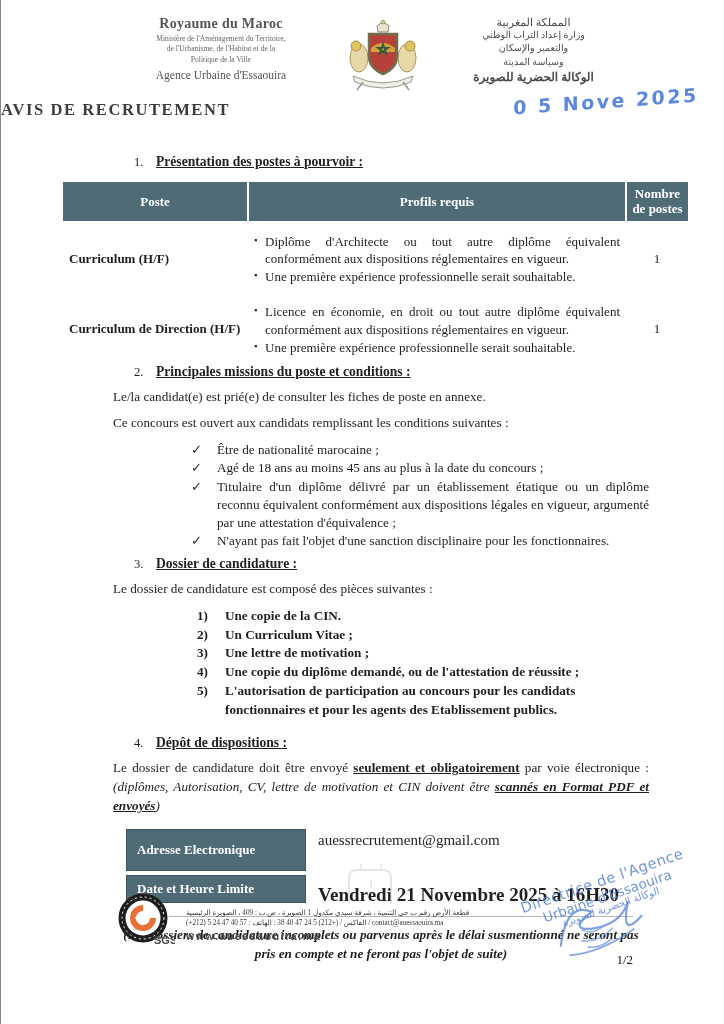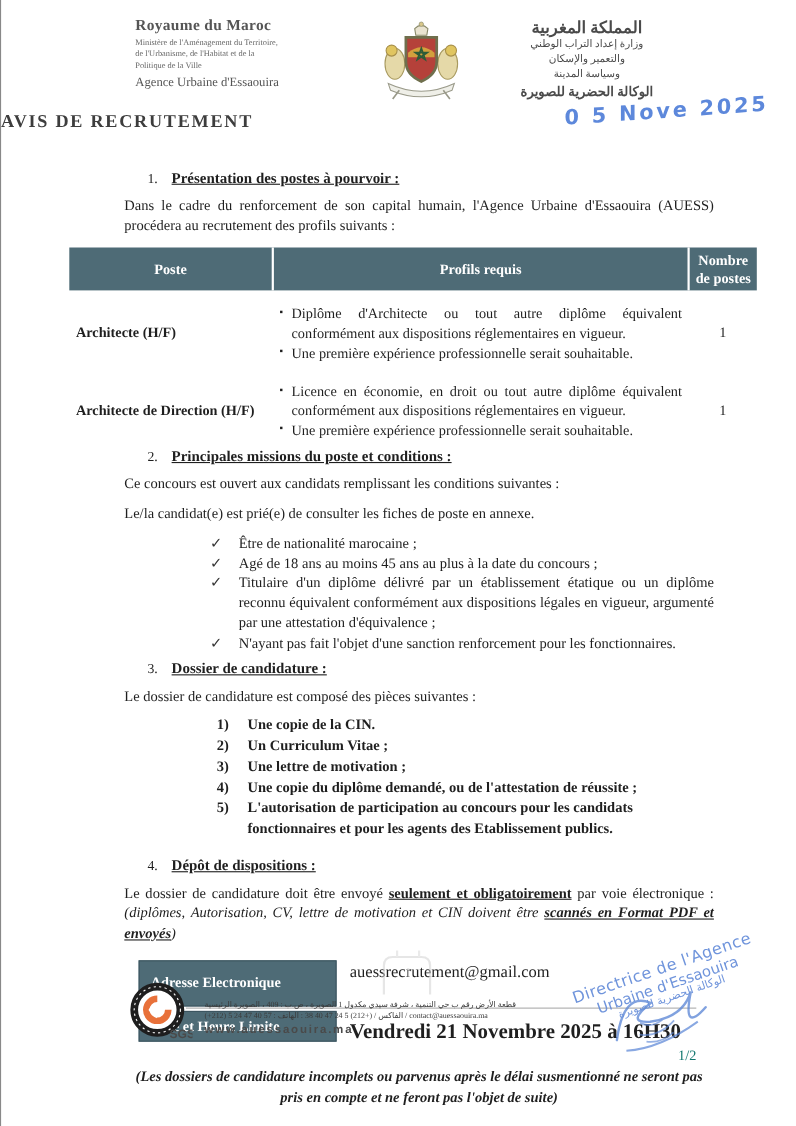--- a/index.html
+++ b/index.html
@@ -4,26 +4,26 @@
 <style>
   html,body{margin:0;padding:0;background:#ffffff;}
   .page{
     position:relative;width:724px;height:1024px;background:#ffffff;
     font-family:"Liberation Serif",serif;color:#1f1f1f;overflow:hidden;
     border-left:1px solid rgba(40,40,40,.55);
     border-bottom:1px solid rgba(40,40,40,.5);
   }
   
   .hdr{position:absolute;top:16px;left:122px;right:104px;display:flex;justify-content:space-between;}
-  .hdr-left{width:196px;text-align:left;color:#4a4a4a;}
+  .hdr-left{width:196px;text-align:center;color:#4a4a4a;}
   .hdr-left .roy{font-size:14px;font-weight:bold;letter-spacing:.3px;color:#555;}
   .hdr-left .min{font-size:7.6px;line-height:1.35;margin-top:2px;color:#666;}
   .hdr-left .agc{font-size:11.5px;margin-top:4px;color:#555;}
   .hdr-right{width:175px;text-align:center;direction:rtl;color:#4a4a4a;}
-  .hdr-right .ar1{font-size:15px;font-weight:bold;}
+  .hdr-right .ar1{font-size:11px;font-weight:normal;}
   .hdr-right .ar-s{font-size:9.5px;line-height:1.4;}
   .hdr-right .ar2{font-size:12px;font-weight:bold;margin-top:1px;}
   .emblem{width:88px;height:78px;margin-top:2px;}
   
   .title{position:absolute;top:100px;left:0;width:100%;
     font-size:16.5px;font-weight:bold;letter-spacing:1.6px;color:#3d3d3d;}
   .datestamp{position:absolute;top:90px;right:26px;color:#4c7cd8;opacity:.9;
     font-family:"DejaVu Sans",sans-serif;font-weight:bold;font-size:19px;letter-spacing:2.5px;
     transform:rotate(-4deg) skewX(-4deg);}
   
@@ -73,21 +73,21 @@
   .footcenter .fa{font-size:7.2px;line-height:1.45;}
   .footcenter .web{font-size:10.5px;font-weight:bold;letter-spacing:1.6px;margin-top:1px;
     font-family:"Liberation Sans",sans-serif;color:#4a4a4a;}
   .wm{position:absolute;left:330px;top:858px;opacity:.5;}
   .stamp{position:absolute;right:14px;top:872px;transform:rotate(-19deg);color:#6089d8;opacity:.9;
     font-family:"DejaVu Sans",sans-serif;text-align:center;width:210px;}
   .stamp .l1{font-size:14.5px;letter-spacing:.5px;}
   .stamp .l2{font-size:13.5px;margin-top:0px;}
   .stamp .ar{font-size:10px;margin-top:-2px;}
   .stamp svg{position:absolute;left:30px;top:8px;}
-  .pageno{position:absolute;right:92px;top:952px;font-size:13px;color:#0f766e;font-family:Liberation Serif, serif;}
+  .pageno{position:absolute;right:92px;top:952px;font-size:13px;color:#0f172a;font-family:Liberation Serif, serif;}
 </style>
 </head>
 <body>
 
 <div class="page">
 
   <div class="hdr">
     <div class="hdr-left">
       <div class="roy">Royaume du Maroc</div>
       <div class="min">
@@ -128,87 +128,86 @@
   </div>
 
   <div class="title">AVIS DE RECRUTEMENT</div>
   <div class="datestamp">0 5 Nove 2025</div>
 
   <div class="content">
 
     <div class="sec-h">
       <span class="num">1.</span><span class="ht">Présentation des postes à pourvoir :</span>
     </div>
-    <p class="body">Dans le cadre du renforcement de son capital humain, l'Agence Urbaine d'Essaouira (AUESS) procédera au recrutement des profils suivants :</p>
 
     <table class="jobs">
       <colgroup>
           <col class="c1">
           <col class="c2">
           <col class="c3">
         </colgroup>
       <tbody>
           <tr>
         <th>Poste</th>
         <th>Profils requis</th>
         <th>Nombre de postes</th>
       </tr>
       <tr>
-        <td class="poste">Architecte (H/F)</td>
+        <td class="poste">Curriculum (H/F)</td>
         <td>
           <div class="blt">
                 <span class="bm">▪</span>
                 <span class="tx">Diplôme d'Architecte ou tout autre diplôme équivalent conformément aux dispositions réglementaires en vigueur.</span>
               </div>
           <div class="blt">
                 <span class="bm">▪</span>
                 <span class="tx">Une première expérience professionnelle serait souhaitable.</span>
               </div>
         </td>
         <td class="nb">1</td>
       </tr>
       <tr>
-        <td class="poste">Architecte de Direction (H/F)</td>
+        <td class="poste">Curriculum de Direction (H/F)</td>
         <td>
           <div class="blt">
                 <span class="bm">▪</span>
                 <span class="tx">Licence en économie, en droit ou tout autre diplôme équivalent conformément aux dispositions réglementaires en vigueur.</span>
               </div>
           <div class="blt">
                 <span class="bm">▪</span>
                 <span class="tx">Une première expérience professionnelle serait souhaitable.</span>
               </div>
         </td>
         <td class="nb">1</td>
       </tr>
     </tbody>
       </table>
 
     <div class="sec-h">
       <span class="num">2.</span><span class="ht">Principales missions du poste et conditions :</span>
     </div>
+    <p class="body">Le/la candidat(e) est prié(e) de consulter les fiches de poste en annexe.</p>
     <p class="body">Ce concours est ouvert aux candidats remplissant les conditions suivantes :</p>
-    <p class="body">Le/la candidat(e) est prié(e) de consulter les fiches de poste en annexe.</p>
 
     <div class="cond">
       <div class="row">
           <span class="ck">✓</span>
           <span class="tx">Être de nationalité marocaine ;</span>
         </div>
       <div class="row">
           <span class="ck">✓</span>
           <span class="tx">Agé de 18 ans au moins 45 ans au plus à la date du concours ;</span>
         </div>
       <div class="row">
           <span class="ck">✓</span>
           <span class="tx">Titulaire d'un diplôme délivré par un établissement étatique ou un diplôme reconnu équivalent conformément aux dispositions légales en vigueur, argumenté par une attestation d'équivalence ;</span>
         </div>
       <div class="row">
           <span class="ck">✓</span>
-          <span class="tx">N'ayant pas fait l'objet d'une sanction renforcement pour les fonctionnaires.</span>
+          <span class="tx">N'ayant pas fait l'objet d'une sanction disciplinaire pour les fonctionnaires.</span>
         </div>
     </div>
 
     <div class="sec-h">
       <span class="num">3.</span><span class="ht">Dossier de candidature :</span>
     </div>
     <p class="body">Le dossier de candidature est composé des pièces suivantes :</p>
 
     <div class="doss">
       <div class="row">

